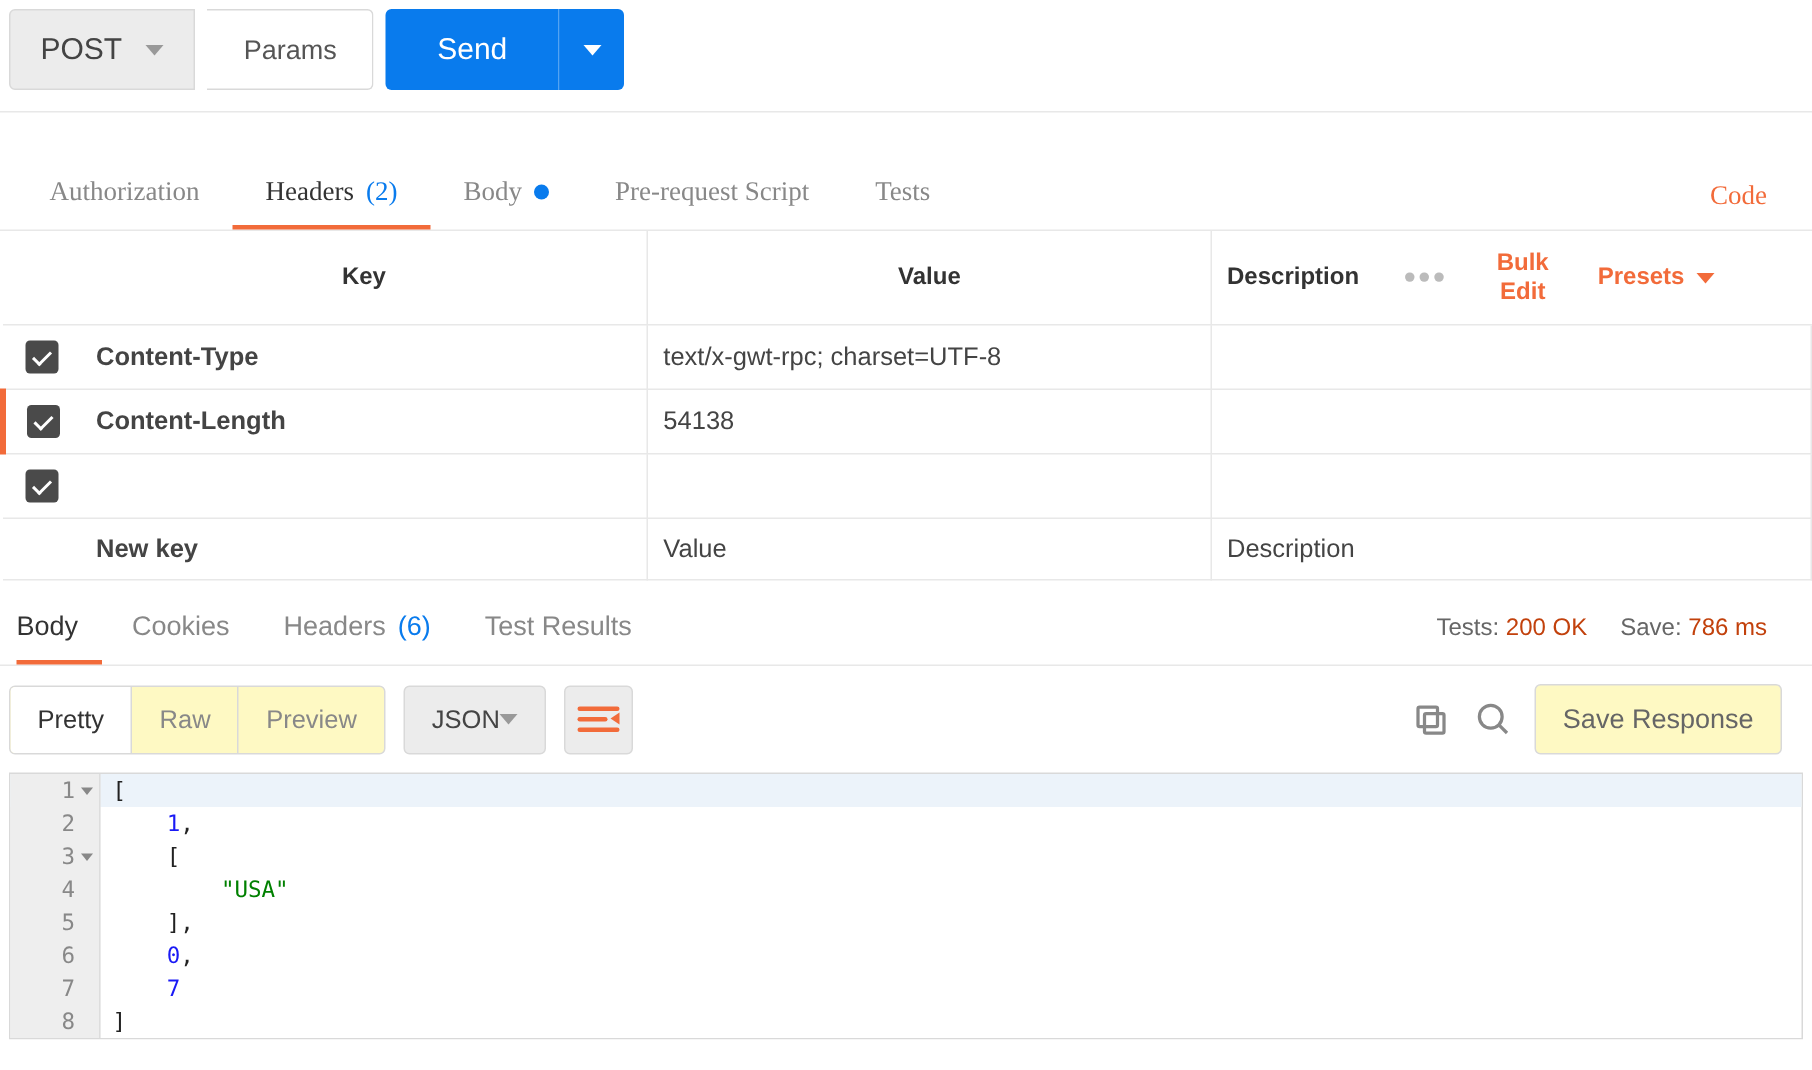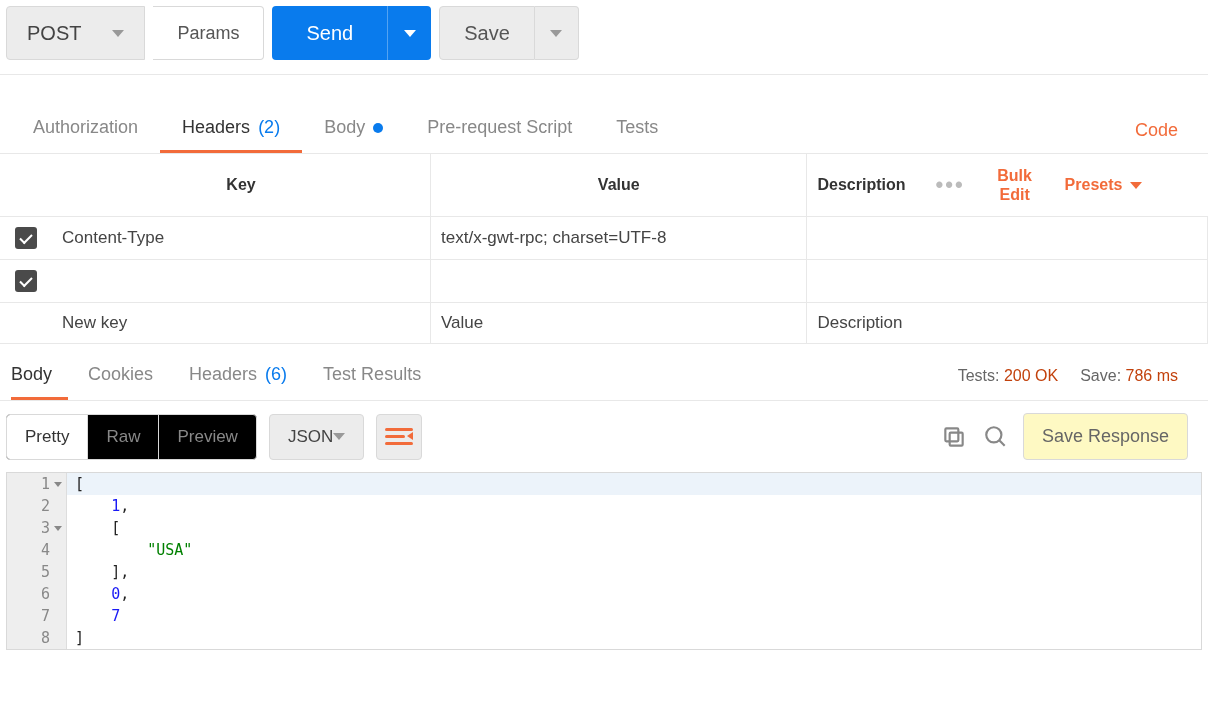--- a/index.html
+++ b/index.html
@@ -19,21 +19,21 @@
     align-items: stretch;
   }
   .method-select {
     display: flex;
     align-items: center;
     background: #ececec;
     border: 1px solid #d9d9d9;
     border-radius: 4px 0 0 4px;
     padding: 0 20px;
     height: 54px;
-    gap: 31px;
+    gap: 16px;
     cursor: pointer;
   }
   .method-select span { font-size: 20px; color: #444; font-weight: 500; }
   .chev { width: 0; height: 0; border-left: 6px solid transparent; border-right: 6px solid transparent; border-top: 7px solid #999; }
   .url-input {
     flex: 1;
     border: 1px solid #d9d9d9;
     border-left: none;
     border-radius: 0;
     height: 54px;
@@ -104,20 +104,21 @@
     justify-content: center;
     cursor: pointer;
   }
   
   .req-tabs {
     display: flex;
     align-items: center;
     padding: 42px 6px 0 11px;
     border-bottom: 1px solid #e8e8e8;
     position: relative;
+    font-family: Liberation Serif, serif;
   }
   .req-tab {
     padding: 0 22px 12px 22px;
     font-size: 18px;
     color: #888;
     cursor: pointer;
     display: flex;
     align-items: center;
     gap: 8px;
     border-bottom: 3px solid transparent;
@@ -153,21 +154,21 @@
   .headers-table td {
     padding: 10px 10px;
     border-bottom: 1px solid #e8e8e8;
     border-right: 1px solid #e8e8e8;
     font-size: 17px;
     color: #444;
   }
   .headers-table tr.active-row td:first-child { border-left: 4px solid #f26b3a; }
   .col-check { width: 52px; border-right: none !important; }
   .col-key-th { width: 378px; border-right: 1px solid #e8e8e8;}
-  .col-key { width: 378px; }
+  .col-key { width: 378px; font-weight: bold; }
   .col-val { width: 376px; }
   .col-desc-th { width: 400px; position: relative; }
   .col-desc { }
   .checkbox {
     width: 22px; height: 22px; background: #4a4a4a; border-radius: 3px;
     display: flex; align-items: center; justify-content: center;
     margin: 0 auto;
   }
   .checkbox::after {
     content: ""; width: 10px; height: 5px; border-left: 2px solid #fff;
@@ -215,21 +216,21 @@
 
   
   .resp-toolbar {
     display: flex;
     align-items: center;
     gap: 12px;
     padding: 12px 6px;
   }
   .seg {
     display: flex;
-    background: #000000;
+    background: #fef9c3;
     border: 1px solid #d9d9d9;
     border-radius: 4px;
     overflow: hidden;
   }
   .seg button {
     background: transparent;
     border: none;
     border-right: 1px solid #d9d9d9;
     padding: 12px 18px;
     font-size: 17px;
@@ -323,26 +324,20 @@
   </div>
   <button class="params-btn">Params</button>
 
   <div class="send-group">
     <button class="send-btn">Send</button>
     <div class="send-drop">
       <span class="chev"></span>
     </div>
   </div>
 
-  <div class="save-group">
-    <button class="save-btn">Save</button>
-    <div class="save-drop">
-      <span class="chev"></span>
-    </div>
-  </div>
 </div>
 
 <div class="req-tabs">
   <div class="req-tab">
     <span>Authorization</span>
   </div>
   <div class="req-tab active">
     <span>Headers</span>
     <span class="tab-count">(2)</span>
   </div>
@@ -380,20 +375,28 @@
   </thead>
   <tbody>
     <tr>
       <td class="col-check">
           <div class="checkbox"></div>
         </td>
       <td class="col-key">Content-Type</td>
       <td class="col-val">text/x-gwt-rpc; charset=UTF-8</td>
       <td class="col-desc"></td>
     </tr>
+    <tr class="active-row">
+      <td class="col-check">
+          <div class="checkbox"></div>
+        </td>
+      <td class="col-key">Content-Length</td>
+      <td class="col-val">54138</td>
+      <td class="col-desc"></td>
+    </tr>
     <tr>
       <td class="col-check">
           <div class="checkbox"></div>
         </td>
       <td class="col-key"></td>
       <td class="col-val"></td>
       <td class="col-desc"></td>
     </tr>
     <tr>
       <td class="col-check" style="border-right:none;"></td>

